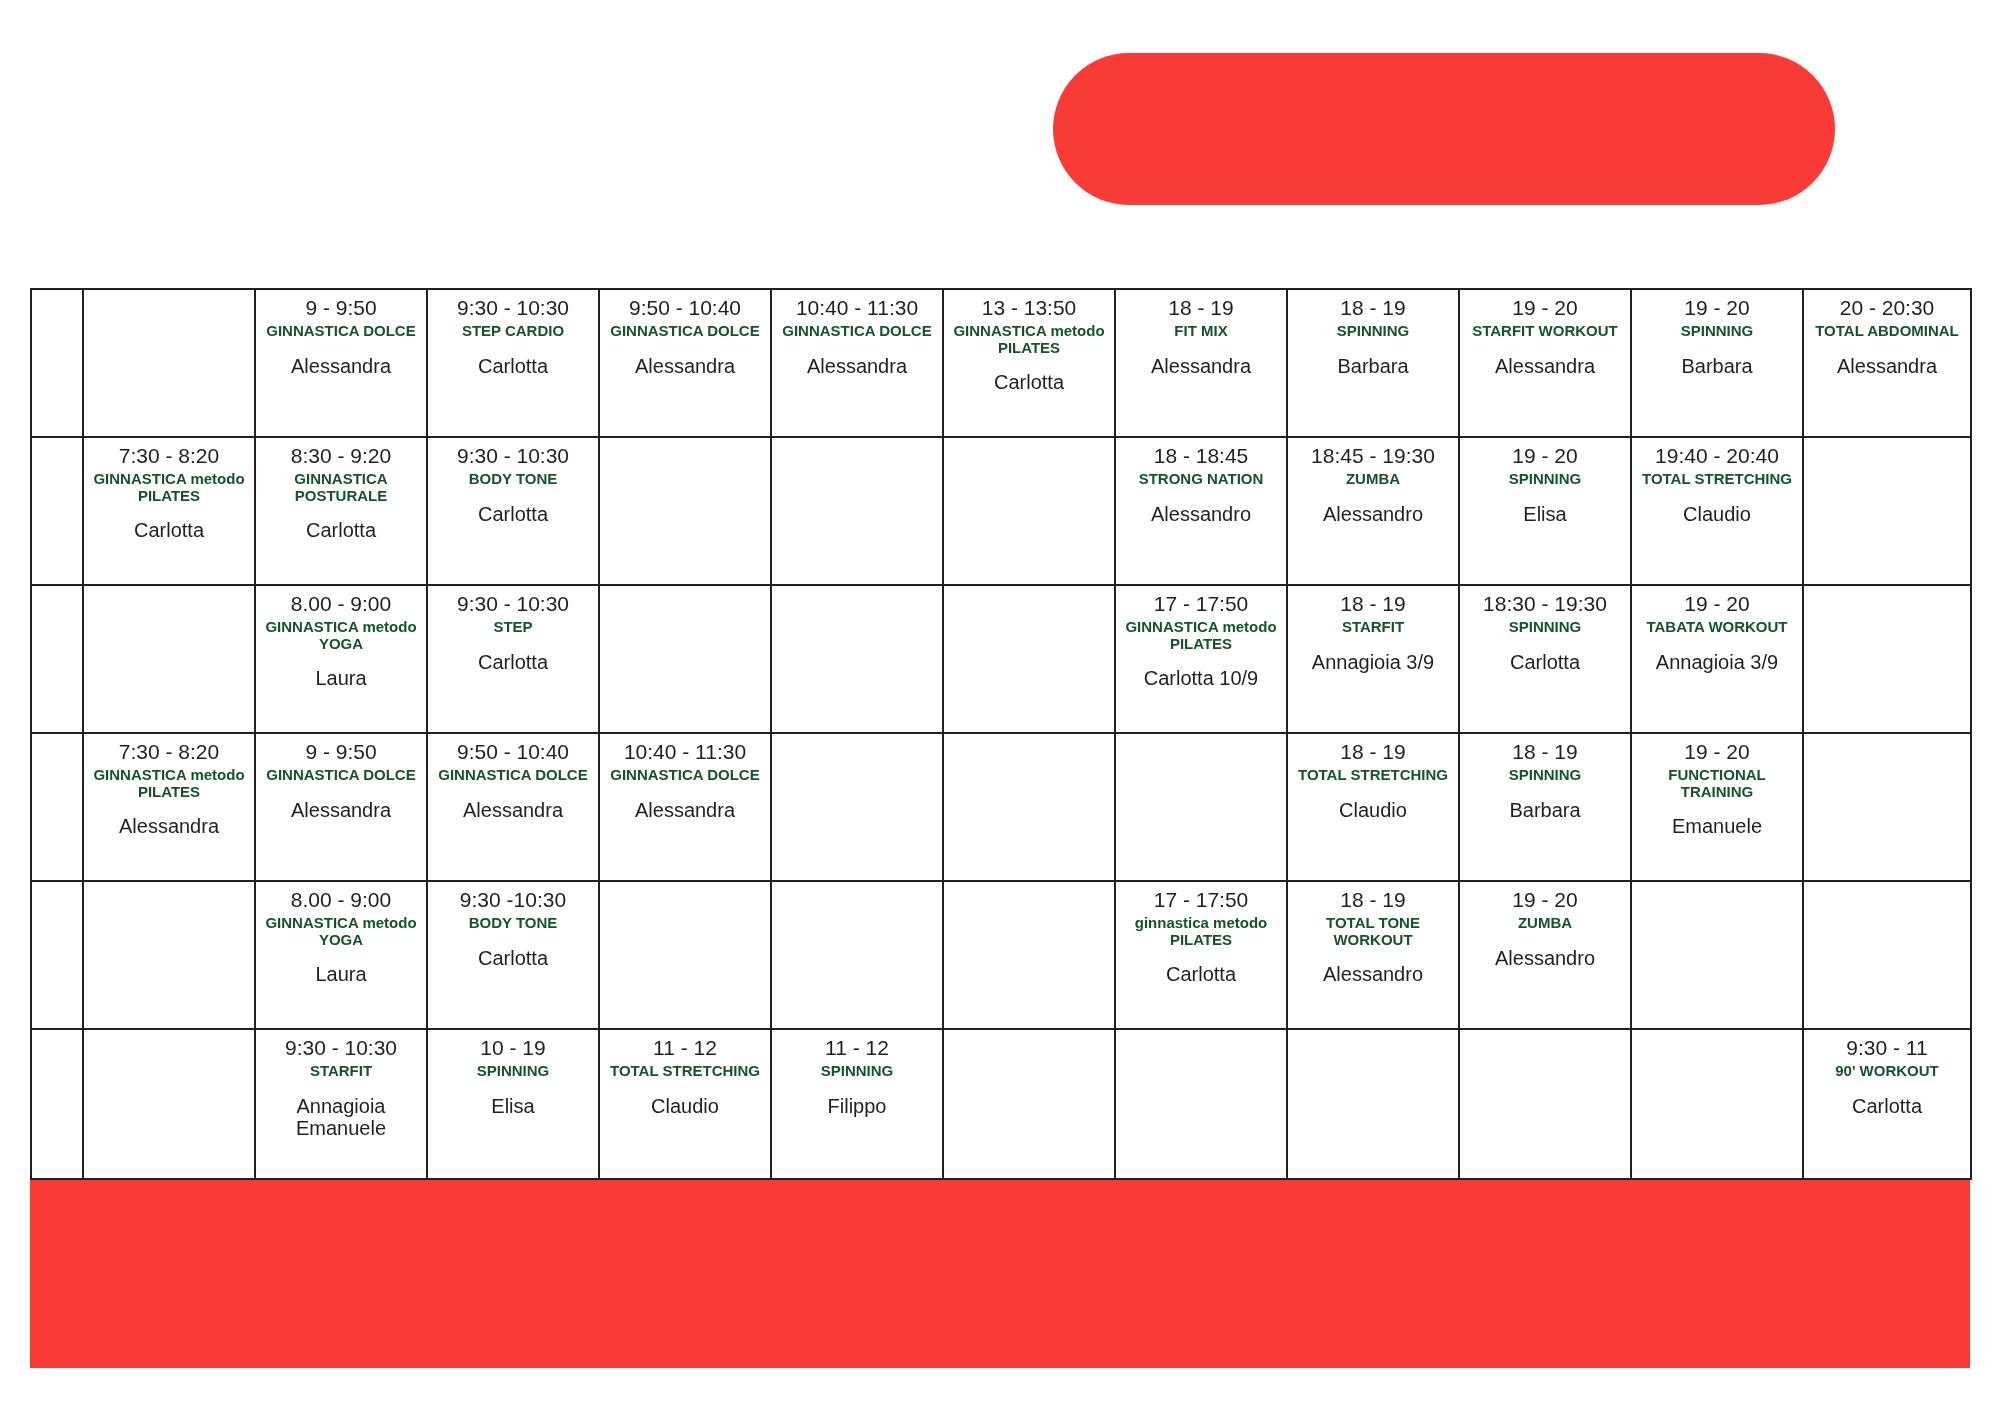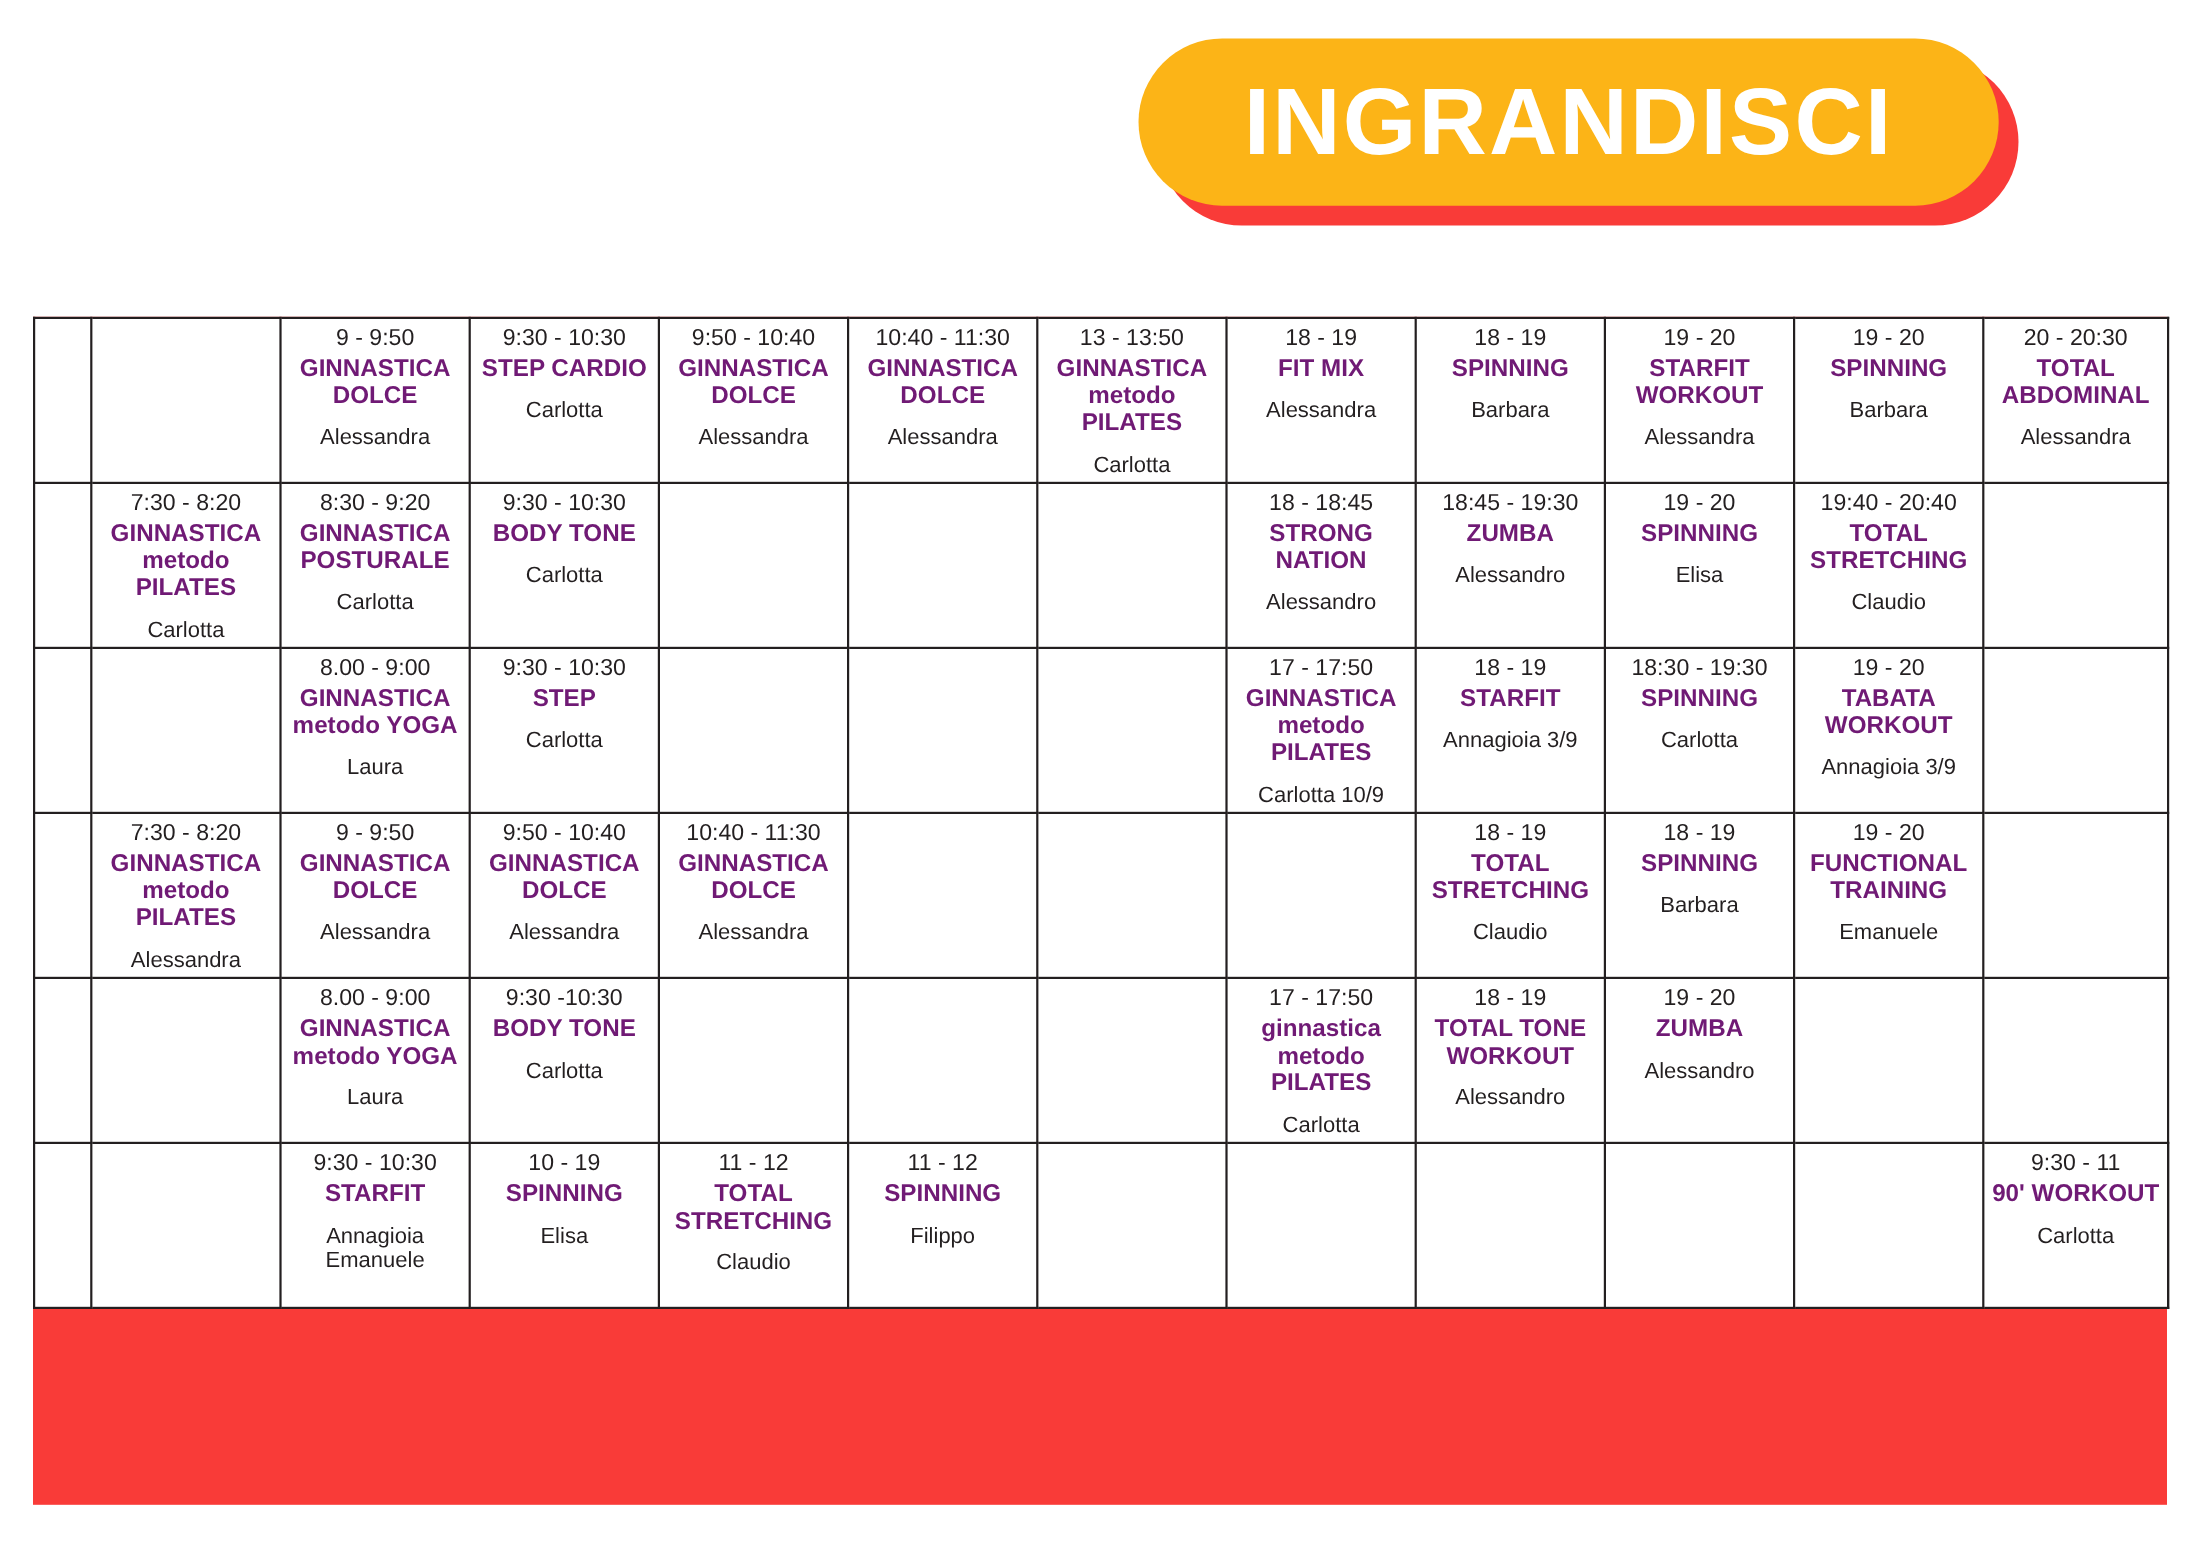--- a/index.html
+++ b/index.html
@@ -106,23 +106,23 @@
     background: #ffffff;
   }
   .time {
     font-size: 21px;
     font-weight: normal;
     color: #231f20;
     margin-bottom: 2px;
     white-space: nowrap;
   }
   .title {
-    font-size: 22px;
+    font-size: 15px;
     font-weight: bold;
-    color: #701a75;
+    color: #14532d;
     line-height: 1.12;
   }
   .instr {
     font-size: 20px;
     font-weight: normal;
     color: #231f20;
     margin-top: 15px;
     line-height: 1.12;
   }
 
@@ -139,23 +139,20 @@
     font-size: 30px;
     line-height: 1.15;
     text-align: center;
   }
 </style>
 </head>
 <body>
 
 <div class="banner-wrap">
   <div class="banner-shadow"></div>
-  <div class="banner-pill">
-    <span class="banner-text">INGRANDISCI</span>
-  </div>
 </div>
 
 <div class="table-frame">
   <table class="sched">
     <colgroup>
       <col style="width:52px">
       <col style="width:172px">
       <col style="width:172px">
       <col style="width:172px">
       <col style="width:172px">

